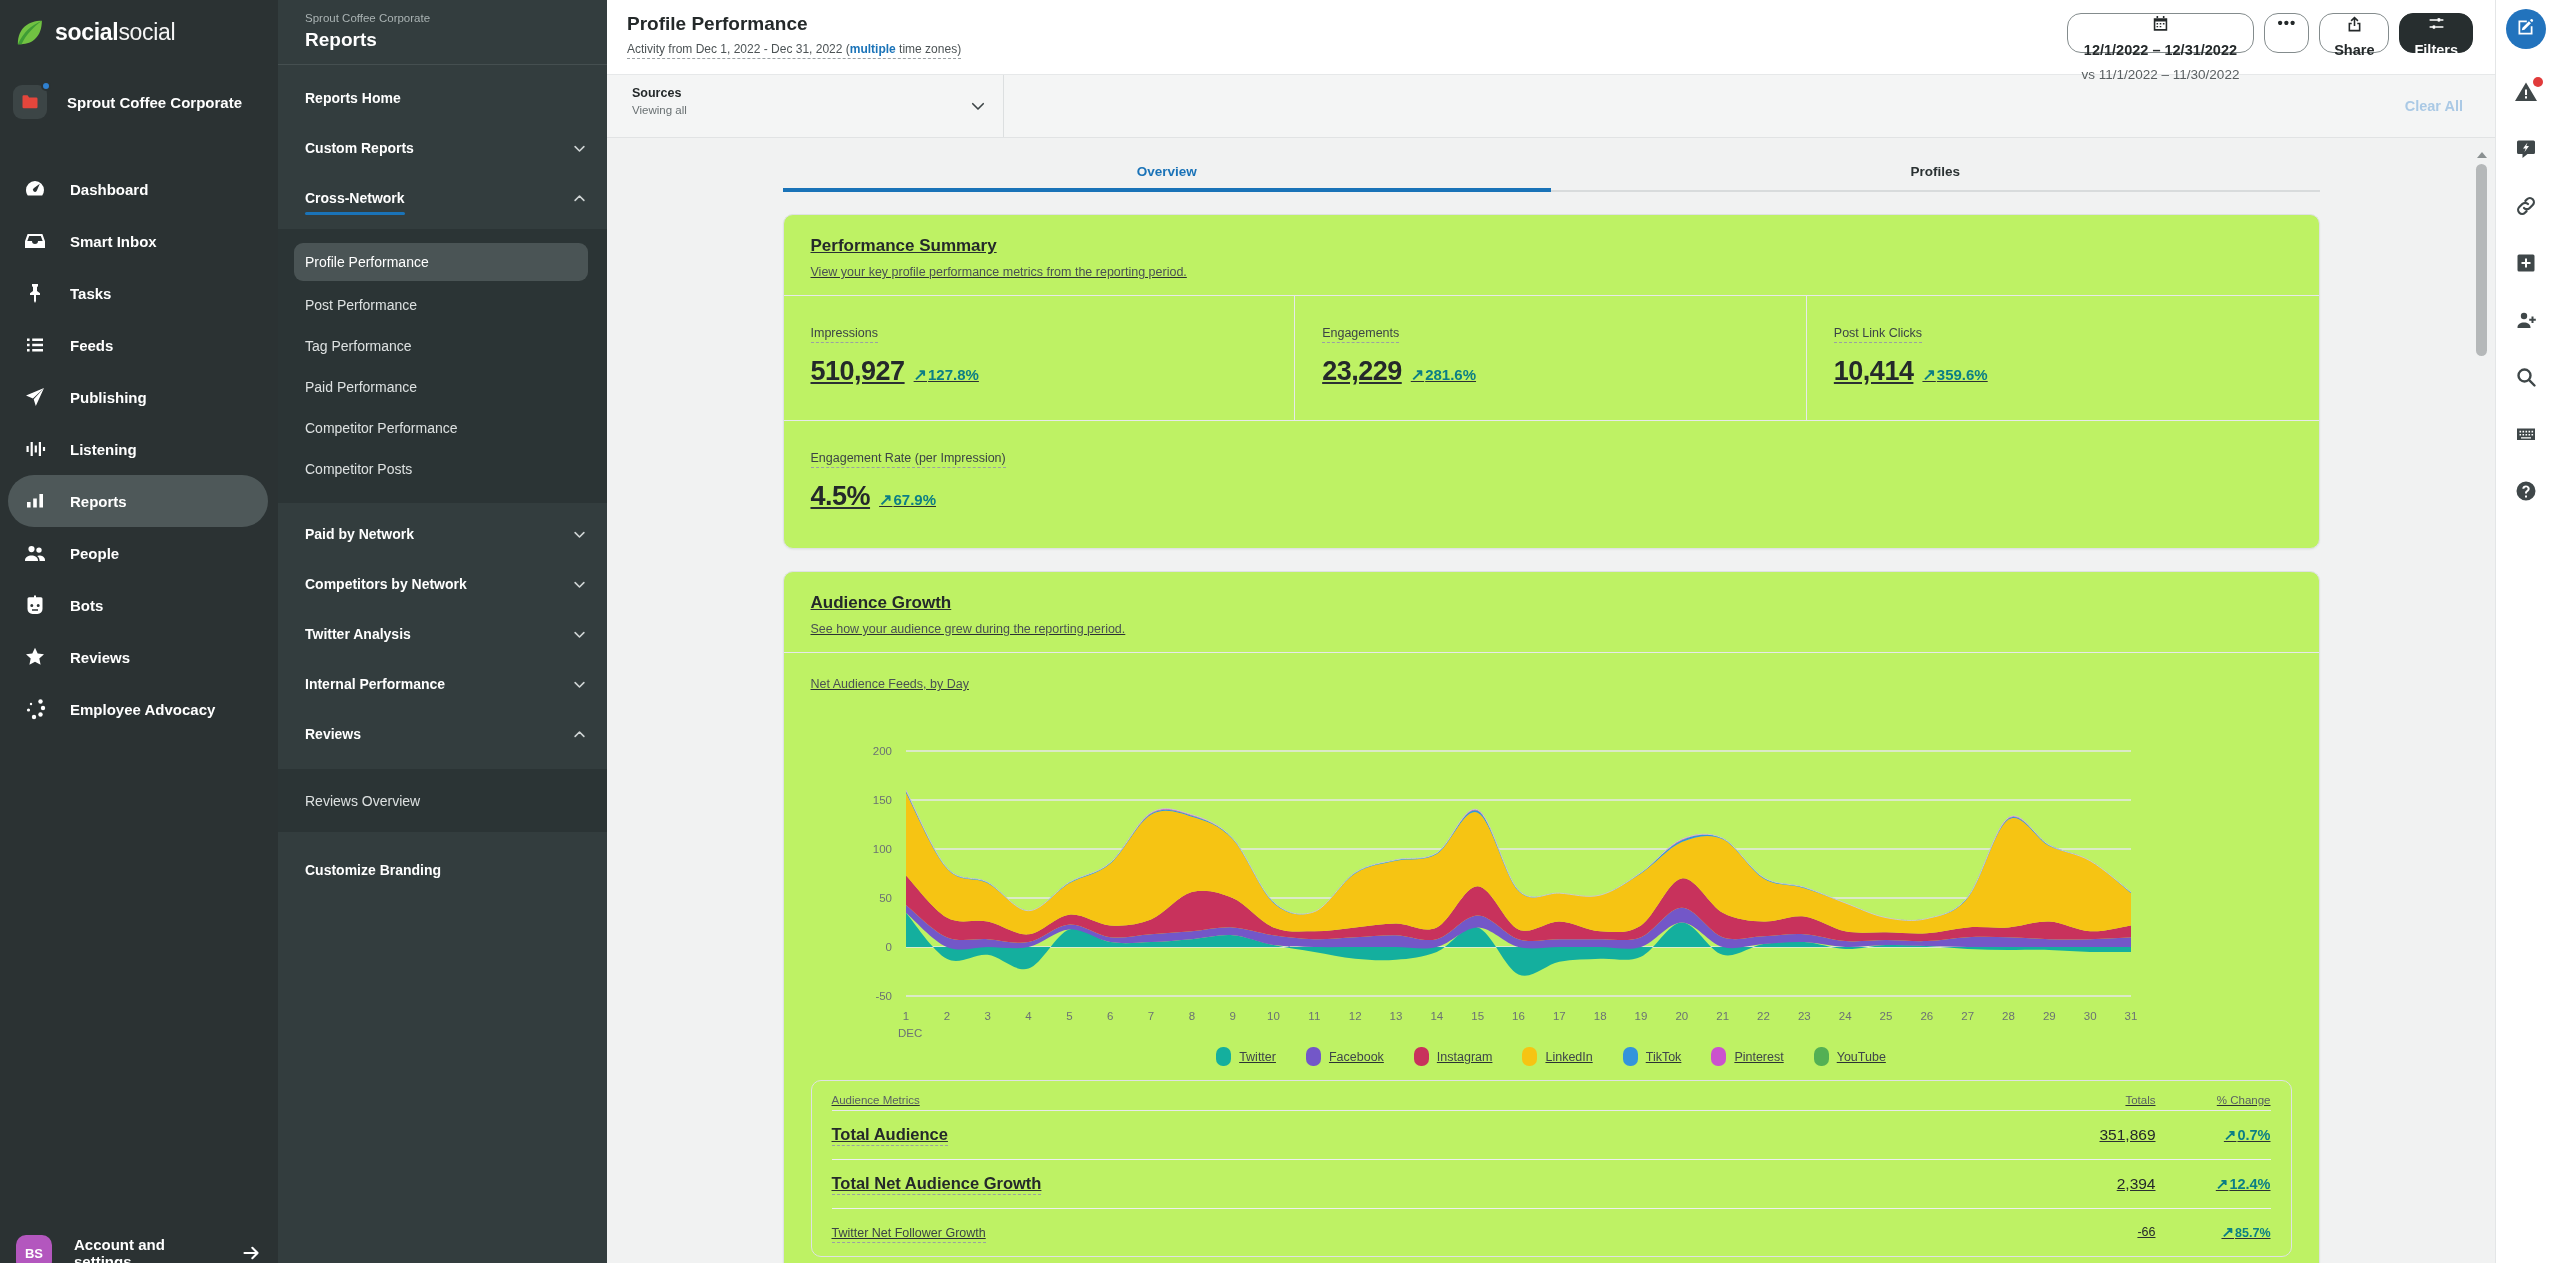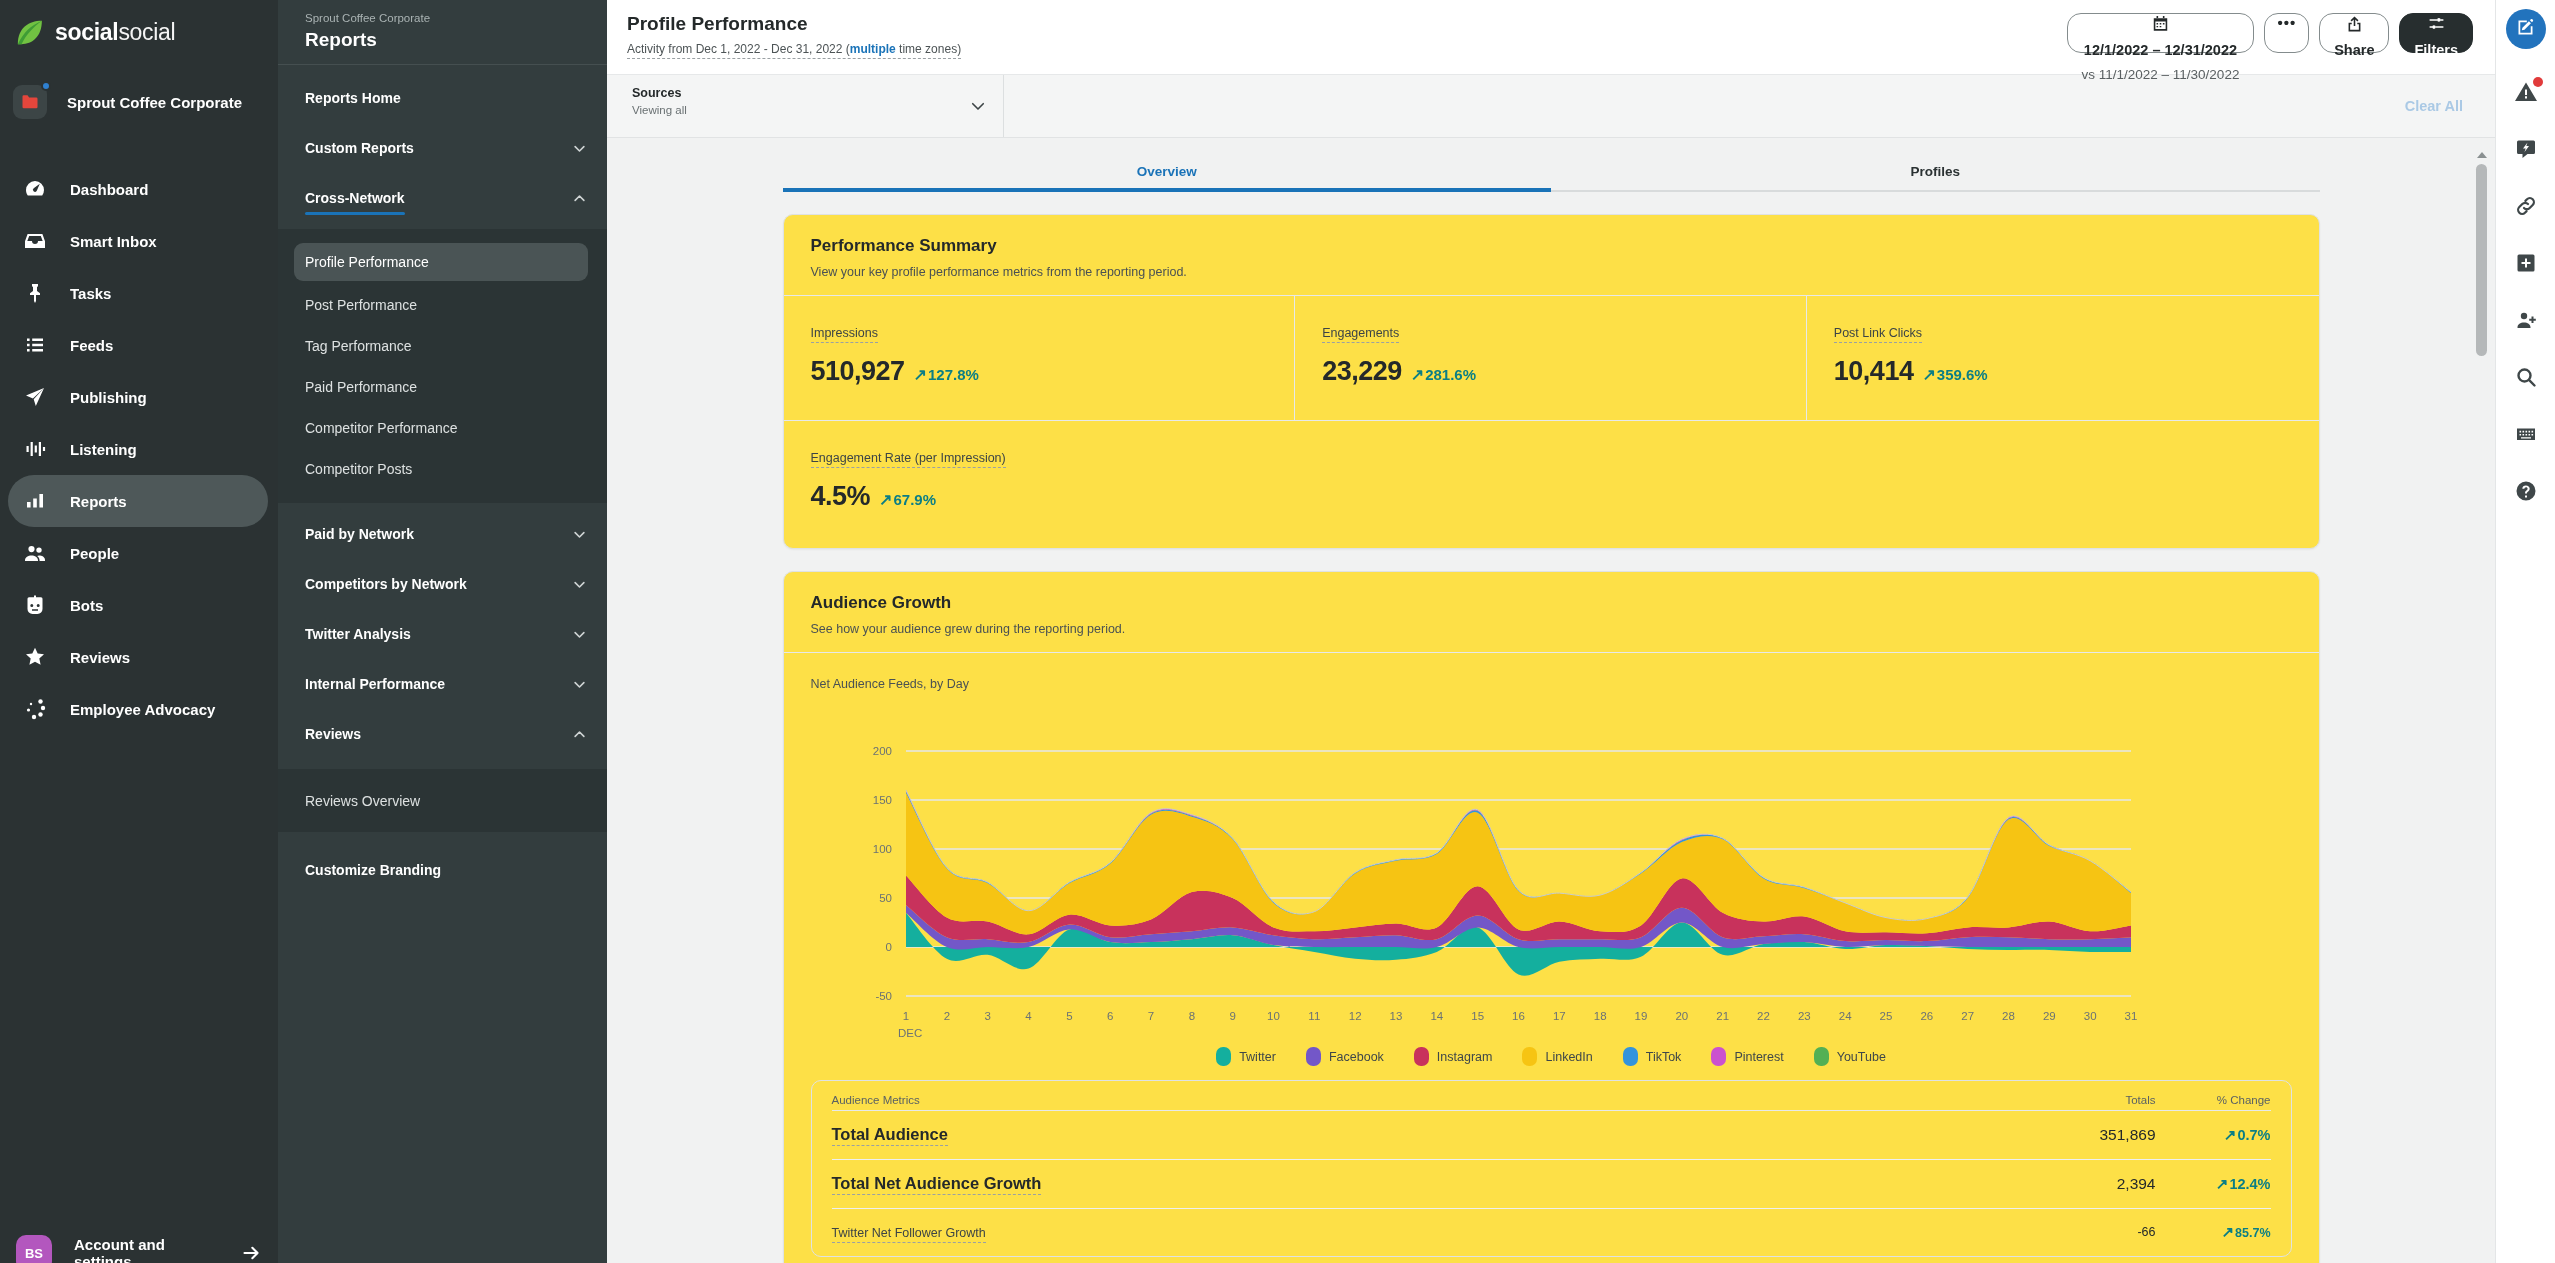--- a/index.html
+++ b/index.html
@@ -89,22 +89,22 @@
                color:#aac9e5; cursor:default; }
 
   .content { flex:1; overflow:hidden; }
   .container { width:1537px; margin:0 auto; padding-top:16px; }
 
   .tabs { display:flex; border-bottom:2px solid #d8dbdc; }
   .tab { flex:1; text-align:center; padding:10px 0 9px; font-size:13.5px; font-weight:700; color:#2b3233;
          border-bottom:4px solid transparent; margin-bottom:-2px; cursor:pointer; }
   .tab.active { color:var(--accent); border-bottom-color:var(--accent); }
 
-  .card { background:#fde047; border:1px solid #dfe2e3; border-radius:10px; margin-top:22px;
-          box-shadow:0 1px 2px rgba(20,30,30,.05); overflow:hidden; }
+  .card { background:#bef264; border:1px solid #dfe2e3; border-radius:10px; margin-top:22px;
+          box-shadow:0 1px 2px rgba(20,30,30,.05); overflow:hidden;text-decoration:underline; }
   .card-head { padding:21px 27px 16px; }
   .card-head h2 { font-size:17px; font-weight:800; color:#24292a; }
   .card-head p { font-size:12.5px; color:#4a5153; margin-top:9px; }
 
   .metrics-row { display:grid; grid-template-columns:1fr 1fr 1fr; border-top:1px solid #e7e9ea; }
   .metric-cell { padding:27px 27px 33px; border-right:1px solid #e7e9ea; }
   .metric-cell:last-child { border-right:none; }
   .metrics-row2 { border-top:1px solid #e7e9ea; padding:27px 27px 36px; }
   .metric-label { display:inline-block; font-size:12.5px; color:#3c4446; border-bottom:1px dashed #9aa0a3;
                   padding-bottom:2px; cursor:pointer; }

